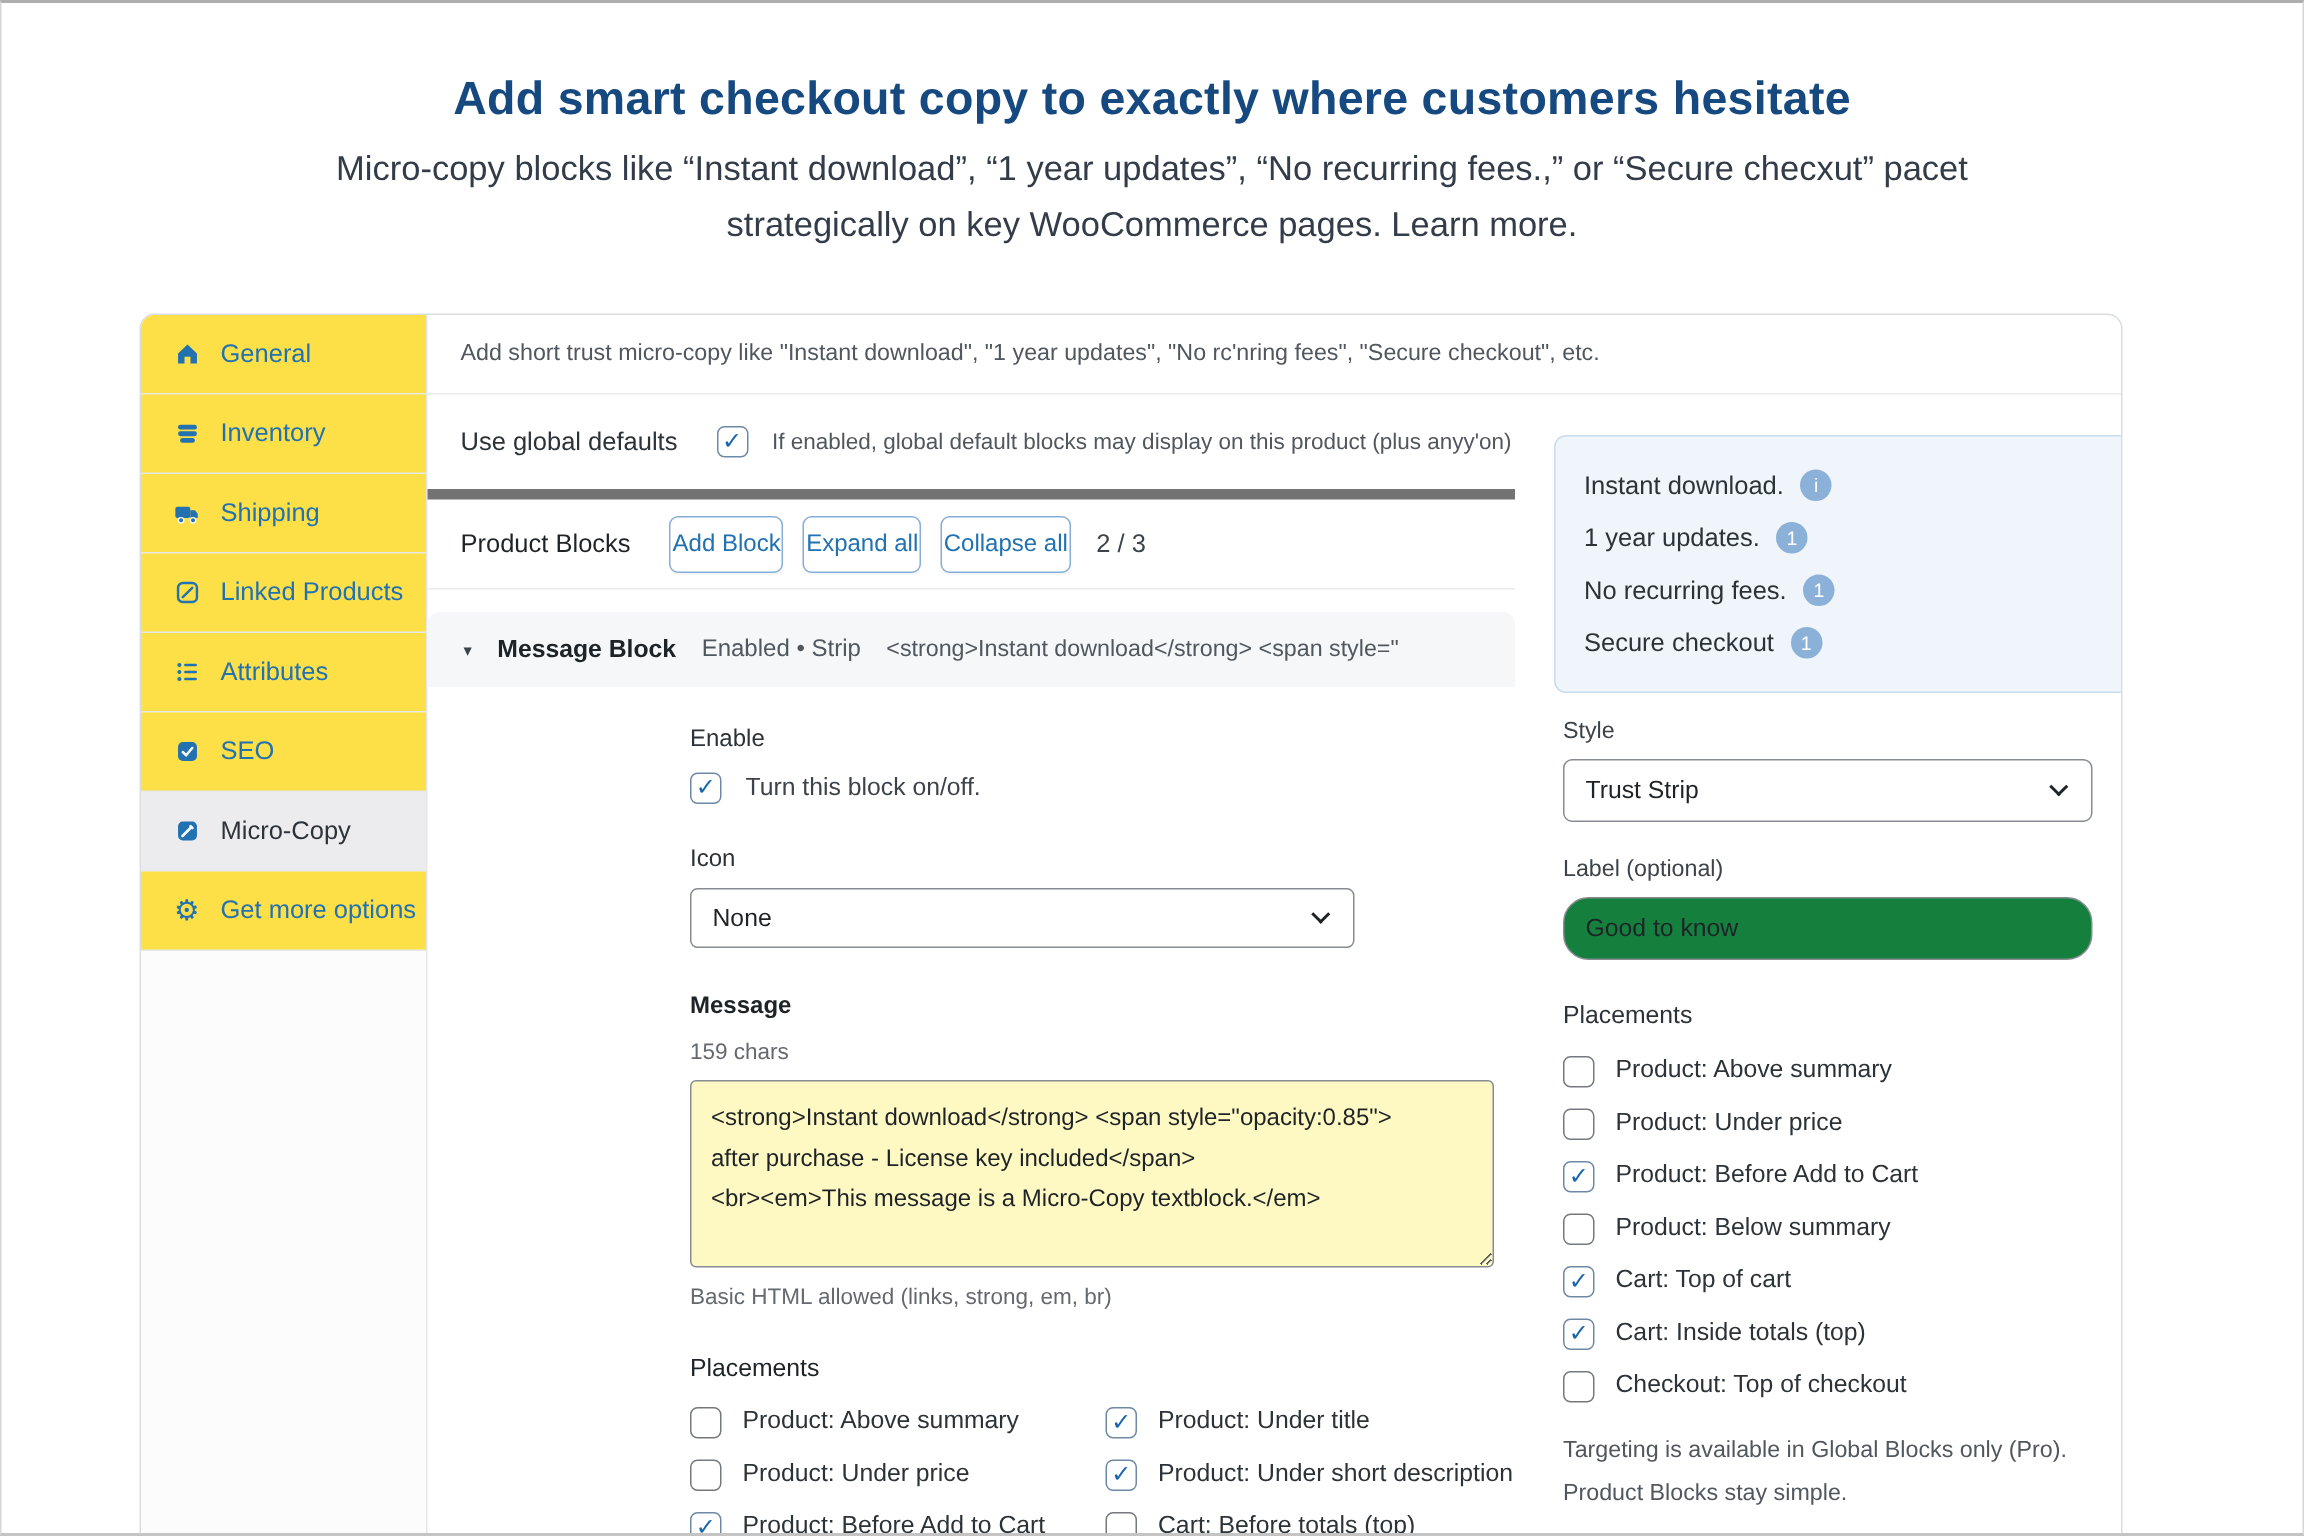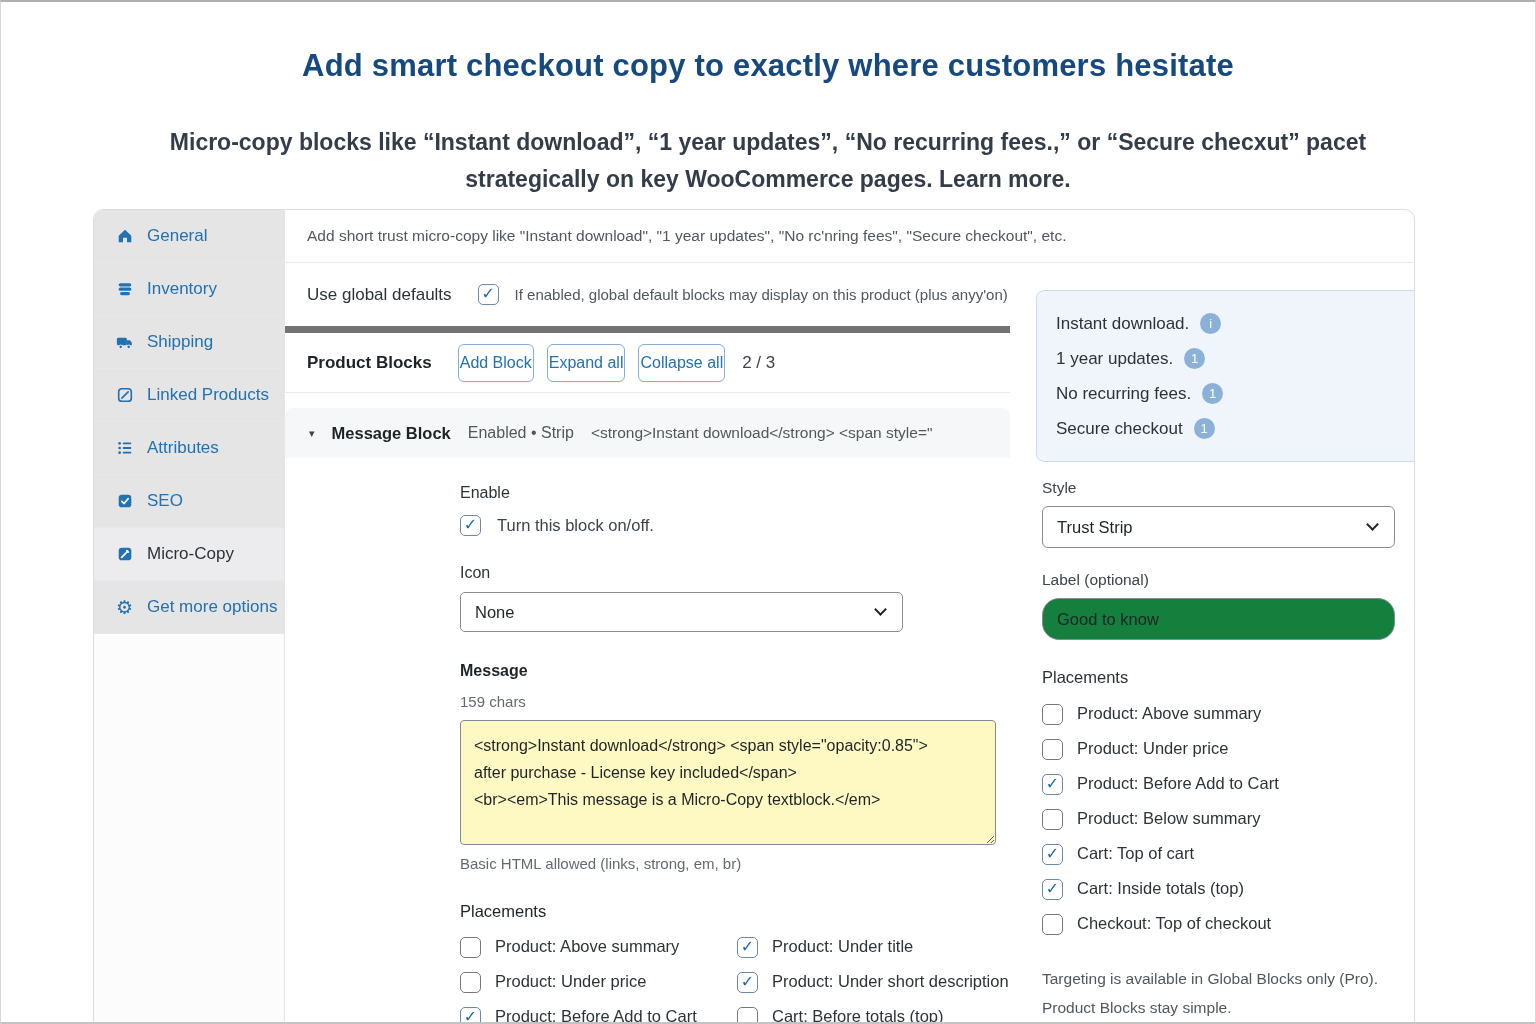--- a/index.html
+++ b/index.html
@@ -5,52 +5,52 @@
   * { margin:0; padding:0; box-sizing:border-box; }
   html,body { width:1536px; height:1024px; overflow:hidden; }
   body {
     font-family:"Liberation Sans","DejaVu Sans",sans-serif;
     background:#ffffff; color:#1d2327; position:relative;
     border:1px solid #d6d6d6; border-top:2px solid #aeaeae; border-bottom:2px solid #c4c4c4;
   }
   
   .hero { position:absolute; top:46px; left:0; width:100%; text-align:center; }
   .hero h1 { font-size:31px; font-weight:700; color:#16497f; letter-spacing:.2px; }
-  .hero .sub { margin-top:40px; font-size:23px; line-height:37px; color:#333c49;font-weight:bold; }
+  .hero .sub { margin-top:10px; font-size:23px; line-height:37px; color:#333c49; }
   
   .panel {
     position:absolute; left:92px; top:207px; width:1322px; height:900px;
     background:#fff; border:1px solid #d9dee3; border-radius:10px;
     display:flex; overflow:hidden;
   }
   
   .sidebar { width:191px; flex:none; background:#fdfdfe; border-right:1px solid #e4e7ea; display:flex; flex-direction:column; }
   .side-item {
     height:53px; flex:none; display:flex; align-items:center; gap:13px;
-    padding-left:21px; background:#e5e5e5; border-bottom:1px solid #e6e8eb;
+    padding-left:21px; background:#fde047; border-bottom:1px solid #e6e8eb;
     color:#2271b1; font-size:17px; cursor:pointer;
   }
   .side-item.active { background:#ececee; color:#2c3338; }
   .side-item .ic { width:19px; height:19px; flex:none; display:flex; align-items:center; justify-content:center; }
   .side-item .ic svg { display:block; }
   .side-filler { flex:1; background:#fcfcfd; }
   
   .main { flex:1; display:flex; flex-direction:column; min-width:0; }
   .topbar { height:53px; flex:none; display:flex; align-items:center; padding-left:22px; border-bottom:1px solid #e8eaec; color:#50575e; font-size:15.5px; }
   .cols { flex:1; display:flex; min-width:0; }
   .center-col { width:725px; flex:none; }
   .right-col { flex:1; padding:0 13px 0 32px; position:relative; }
 
   .row-globals { height:70px; display:flex; align-items:center; padding-left:22px; border-bottom:7px solid #737373; }
   .row-globals .lbl { font-size:17px; color:#2c3338; }
   .row-globals .cb { margin-left:26px; }
   .row-globals .help { margin-left:16px; font-size:15px; color:#50575e; }
 
   .row-blocks { height:60px; display:flex; align-items:center; padding-left:22px; border-bottom:1px solid #e8eaec; }
-  .row-blocks .heading { font-size:17px; font-weight:700; color:#1d2327; }
+  .row-blocks .heading { font-size:17px; font-weight:400; color:#1d2327; }
   .btn {
     margin-left:13px; padding:9px 1px; background:#fff; border:1px solid #85afd8; border-radius:6px;
     color:#2271b1; font-size:16px; cursor:pointer; box-shadow:0 1px 1px rgba(0,0,0,.04);
     font-family:inherit;
   }
   .btn:first-of-type { margin-left:26px; }
   .counter { margin-left:17px; font-size:17px; color:#3c434a; }
 
   .mb-header {
     margin-top:15px; height:50px; background:#f6f7f8; border-radius:8px 8px 0 0;
@@ -112,21 +112,21 @@
   .r-label { margin-top:17px; font-size:15.5px; color:#3c434a; }
   .r-select, .r-input { width:353px; margin-top:9px; }
   .r-input {
     height:42px; border:1px solid #878c93; border-radius:17px; padding:0 14px; font-size:16.5px;
     color:#1d2327; background:#15803d; font-family:inherit; display:block;
   }
   .r-select { height:42px; border-radius:6px; }
   .r-placements-h { margin-top:28px; font-size:16.5px; color:#2c3338; }
   .r-list { margin-top:17px; display:flex; flex-direction:column; gap:14px; }
   .r-list .pl-item { font-size:16.5px; }
-  .r-note { margin-top:29px; font-size:15.5px; color:#50575e; line-height:29px; width:360px; }
+  .r-note { margin-top:17px; font-size:15.5px; color:#50575e; line-height:29px; width:360px; }
 </style>
 </head>
 <body>
 
 <div class="hero">
   <h1>Add smart checkout copy to exactly where customers hesitate</h1>
   <div class="sub">
     <div>Micro-copy blocks like “Instant download”, “1 year updates”, “No recurring fees.,” or “Secure checxut” pacet</div>
     <div>strategically on key WooCommerce pages. Learn more.</div>
   </div>

